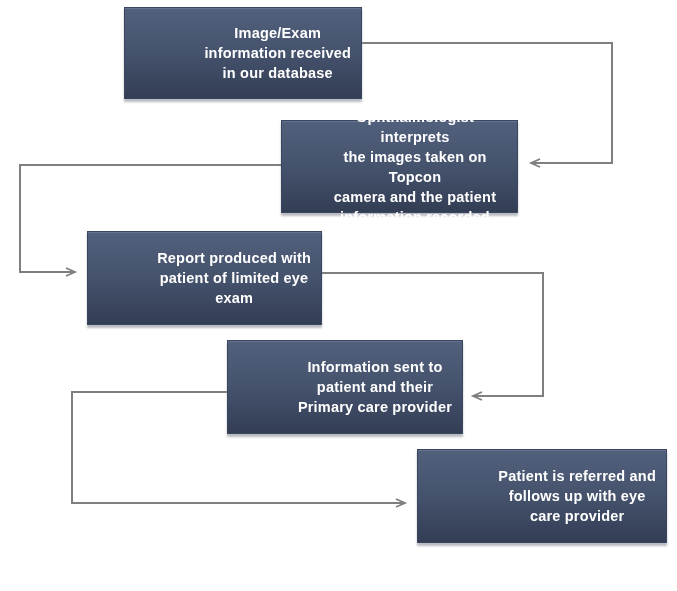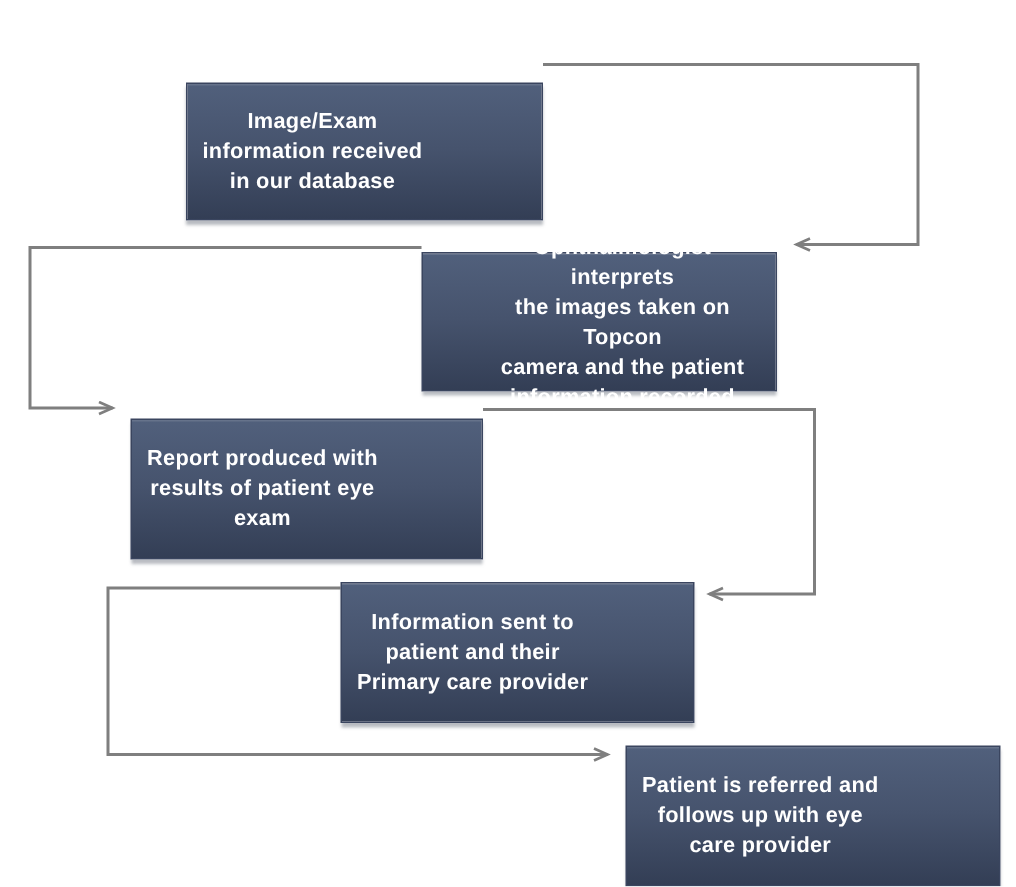--- a/index.html
+++ b/index.html
@@ -21,33 +21,32 @@
     top: 0;
     width: 677px;
     height: 591px;
     pointer-events: none;
   }
   .flow-box {
     position: absolute;
     box-sizing: border-box;
     display: flex;
     align-items: center;
-    justify-content: flex-start;
+    justify-content: flex-end;
     text-align: center;
     color: #ffffff;
     font-weight: bold;
     font-size: 14.5px;
     line-height: 1.38;
     letter-spacing: 0.2px;
     white-space: pre-line;
     background: linear-gradient(180deg, #51607c 0%, #46536d 48%, #333e55 100%);
     border: 1px solid #3a455f;
     box-shadow: 0 3px 2px rgba(125, 131, 142, 0.55), inset 0 1px 0 rgba(255,255,255,0.12);
     padding: 4px 10px;
-    margin-top: 48px;
   }
   .box-1 { left: 124px; top: 7px;   width: 238px; height: 92px; }
   .box-2 { left: 281px; top: 120px; width: 237px; height: 93px; padding-left: 41px; }
   .box-3 { left: 87px;  top: 231px; width: 235px; height: 94px; }
   .box-4 { left: 227px; top: 340px; width: 236px; height: 94px; }
   .box-5 { left: 417px; top: 449px; width: 250px; height: 94px; }
 </style>
 </head>
 <body>
 
@@ -73,21 +72,21 @@
 
   <div class="flow-box box-2">
     <span>Ophthalmologist interprets
 the images taken on Topcon
 camera and the patient
 information recorded</span>
   </div>
 
   <div class="flow-box box-3">
     <span>Report produced with
-results of patient eye
+patient of limited eye
 exam</span>
   </div>
 
   <div class="flow-box box-5">
     <span>Patient is referred and
 follows up with eye
 care provider</span>
   </div>
 
   <div class="flow-box box-4">

